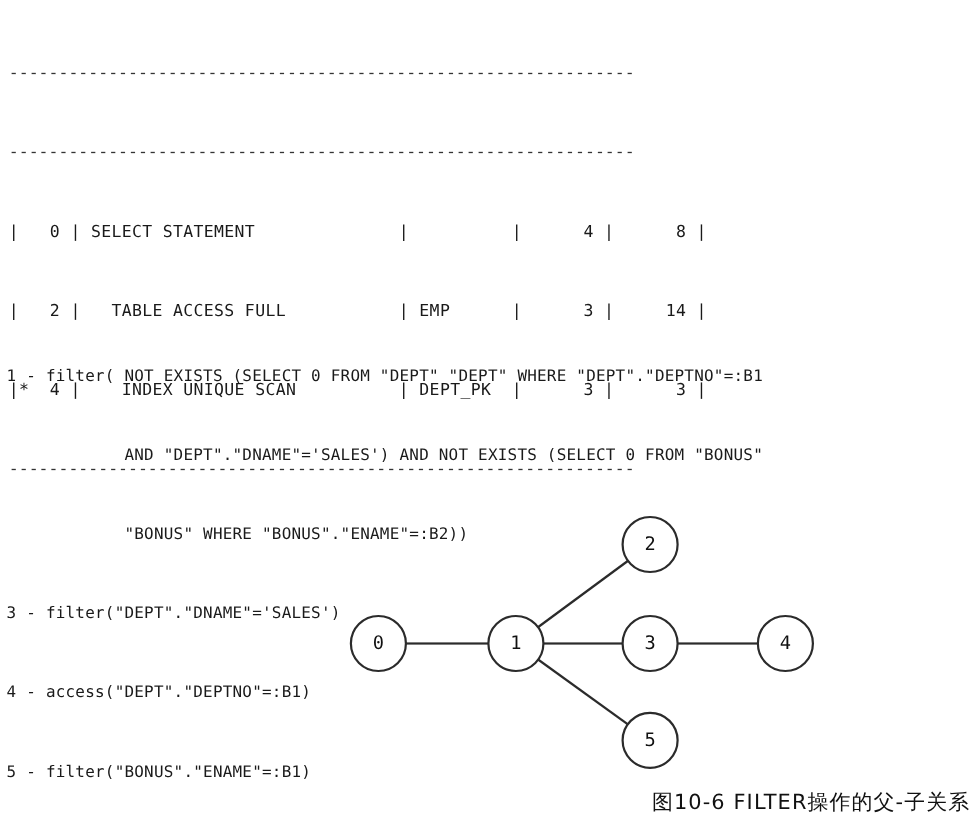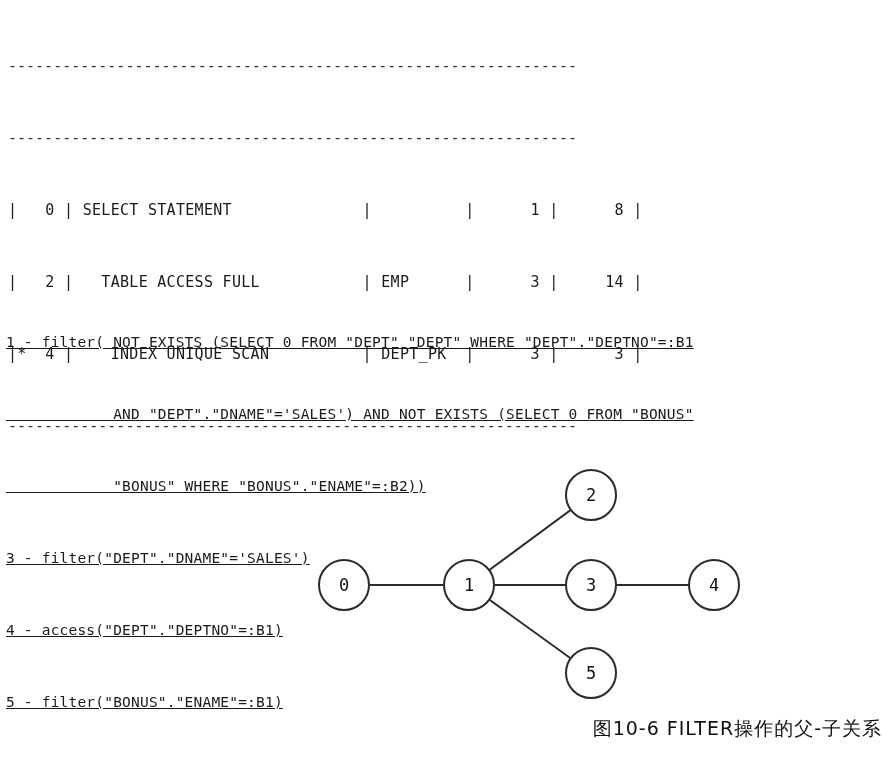--- a/index.html
+++ b/index.html
@@ -40,21 +40,21 @@
   
   .predicates {
     position: absolute;
     left: 6px;
     top: 282px;
     font-size: 14.5px;
     line-height: 24px;
     white-space: pre;
     letter-spacing: 0.2px;
   }
-  .pred-line { display: block; text-decoration: underline; }
+  .pred-line { display: block; }
 
   
   .diagram {
     position: absolute;
     left: 300px;
     top: 455px;
     width: 470px;
     height: 245px;
   }
   .node {
@@ -94,21 +94,21 @@
   }
 </style>
 </head>
 <body>
 
 <div class="page">
 
   <div class="plan">
     <span class="plan-row rule">---------------------------------------------------------------</span>
     <span class="plan-row rule">---------------------------------------------------------------</span>
-    <span class="plan-row">|   0 | SELECT STATEMENT              |          |      1 |      8 |</span>
+    <span class="plan-row">|   0 | SELECT STATEMENT              |          |      4 |      8 |</span>
     <span class="plan-row">|   2 |   TABLE ACCESS FULL           | EMP      |      3 |     14 |</span>
     <span class="plan-row">|*  4 |    INDEX UNIQUE SCAN          | DEPT_PK  |      3 |      3 |</span>
     <span class="plan-row rule">---------------------------------------------------------------</span>
   </div>
 
   <div class="predicates">
     <span class="pred-line">1 - filter( NOT EXISTS (SELECT 0 FROM "DEPT" "DEPT" WHERE "DEPT"."DEPTNO"=:B1</span>
     <span class="pred-line">            AND "DEPT"."DNAME"='SALES') AND NOT EXISTS (SELECT 0 FROM "BONUS"</span>
     <span class="pred-line">            "BONUS" WHERE "BONUS"."ENAME"=:B2))</span>
     <span class="pred-line">3 - filter("DEPT"."DNAME"='SALES')</span>

